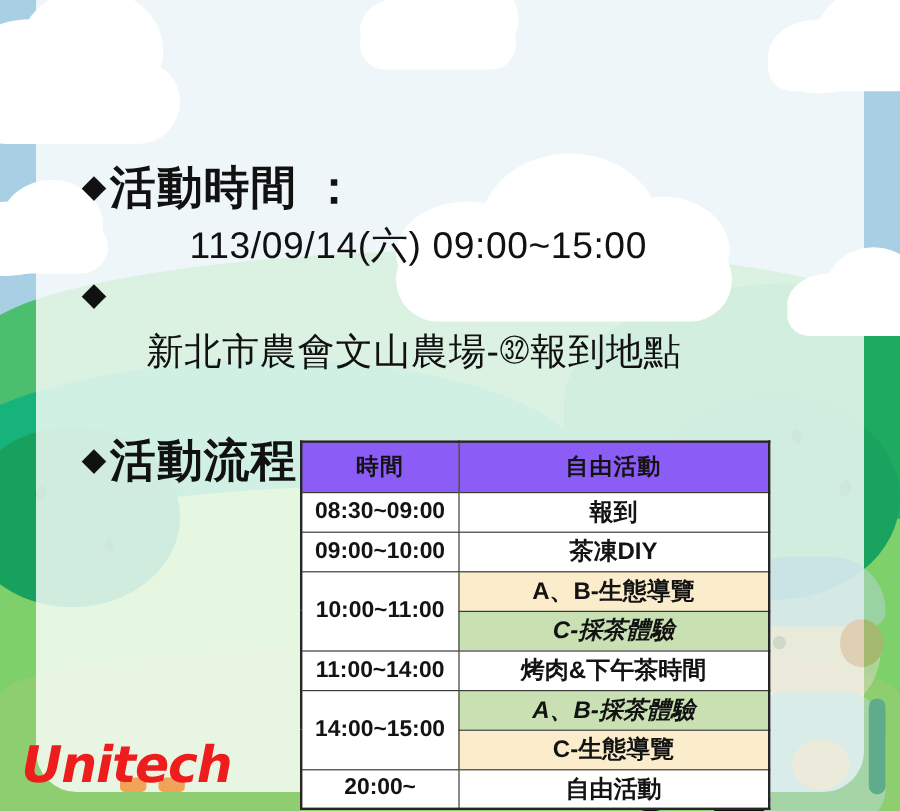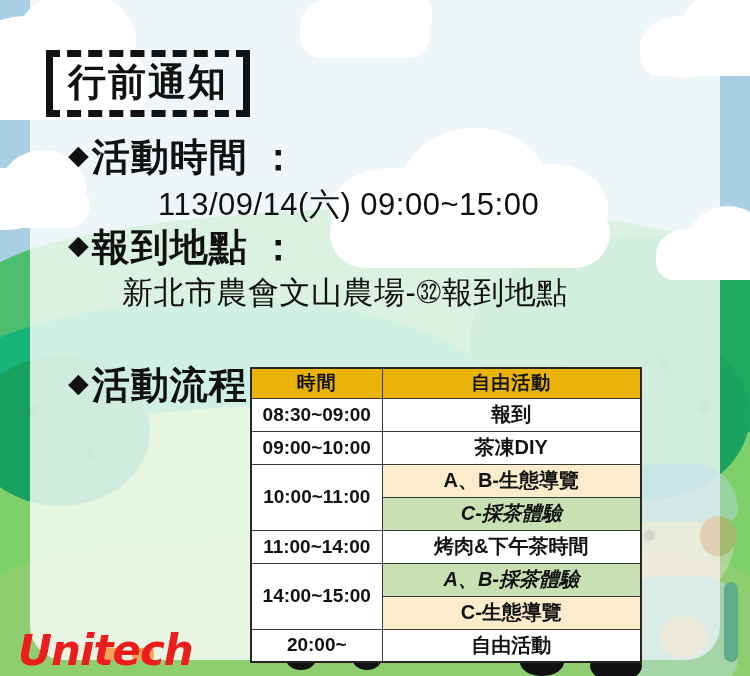--- a/index.html
+++ b/index.html
@@ -170,23 +170,23 @@
     border: 2px solid #262626;
   }
   .schedule td, .schedule th {
     border: 1px solid #3a3a3a;
     text-align: center;
     font-weight: 700;
     color: #131313;
     padding: 0;
   }
   .schedule th {
-    background: #eab308;
+    background: #8b5cf6;
     font-size: 19px;
-    height: 30px;
+    height: 42px;
     letter-spacing: 1px;
   }
   .col-time  { width: 131px; }
   .col-act   { width: 259px; }
 
   .schedule td.time-cell {
     font-size: 19px;
     height: 33px;
     letter-spacing: 0;
     background: #ffffff;
@@ -196,21 +196,21 @@
     height: 33px;
     background: #ffffff;
   }
   td.cream { background: #fbeccb !important; }
   td.green { background: #c9e0b2 !important; font-style: italic; }
   td.act-split { font-size: 18px; height: 28px; }
 
   
   .logo {
     position: absolute;
-    left: 18px; top: 626px;
+    left: 18px; top: 613px;
     font-size: 42px;
     font-weight: 700;
     font-style: italic;
     color: #ee1d1d;
     letter-spacing: -1px;
     font-family: "DejaVu Sans", sans-serif;
   }
 
   
   .pebble { position: absolute; border-radius: 50%; }
@@ -285,33 +285,29 @@
   <div class="pebble" style="left:353px;top:650px;width:28px;height:20px;background:#121212;"></div>
   <div class="pebble" style="left:518px;top:636px;width:44px;height:28px;background:#b9b5b7;"></div>
   <div class="pebble" style="left:520px;top:648px;width:44px;height:28px;background:#121212;"></div>
   <div class="pebble" style="left:588px;top:640px;width:52px;height:32px;background:#b9b5b7;"></div>
   <div class="pebble" style="left:590px;top:650px;width:52px;height:32px;background:#121212;"></div>
   <div class="pebble" style="left:100px;top:648px;width:22px;height:12px;background:#f2a35a;border-radius:4px;"></div>
   <div class="pebble" style="left:132px;top:648px;width:22px;height:12px;background:#f2a35a;border-radius:4px;"></div>
 
   <div class="content">
 
-    <div class="title-box">
-      <div class="title-text">行前通知</div>
-    </div>
 
     <div class="bullet-row r1">
       <span class="diamond">◆</span>
       <span class="b-label">活動時間 ：</span>
     </div>
     <div class="sub-line datetime">113/09/14(六) 09:00~15:00</div>
 
     <div class="bullet-row r2">
       <span class="diamond">◆</span>
-      <span class="b-label">報到地點 ：</span>
     </div>
     <div class="sub-line venue">
       <span>新北市農會文山農場-</span><span class="circled">㉜</span><span>報到地點</span>
     </div>
 
     <div class="bullet-row r3">
       <span class="diamond">◆</span>
       <span class="b-label">活動流程</span>
     </div>
 

